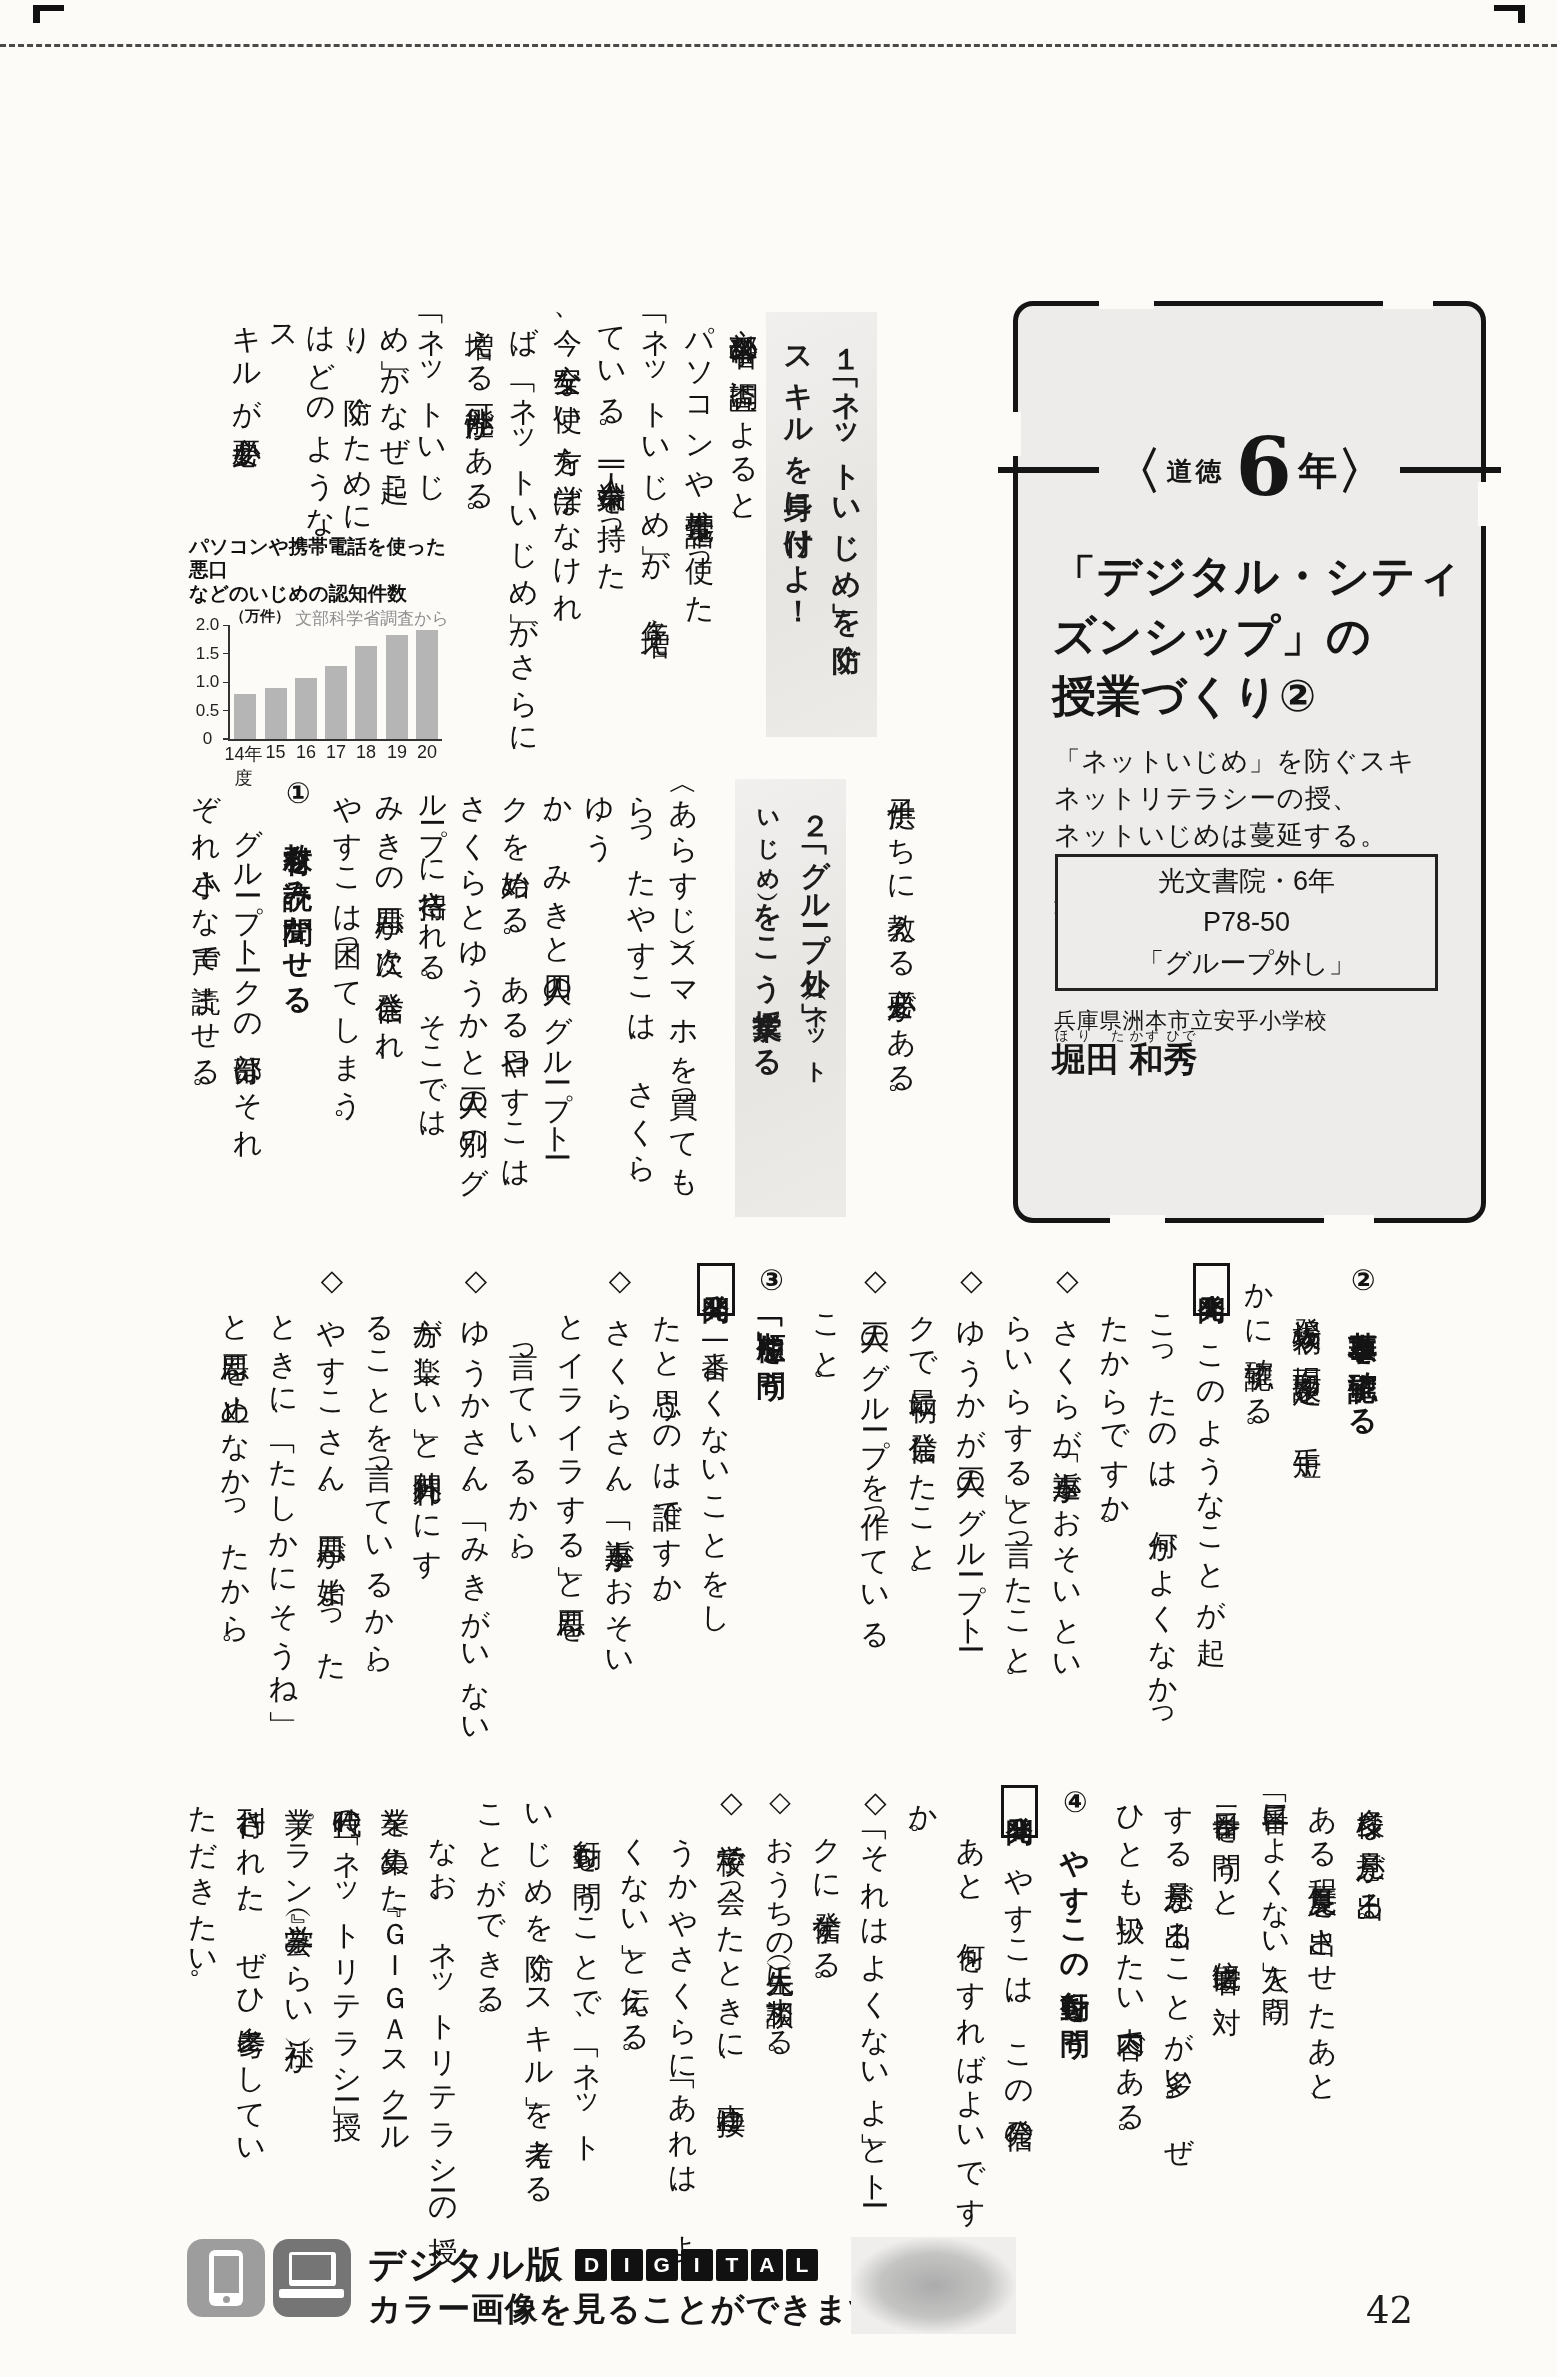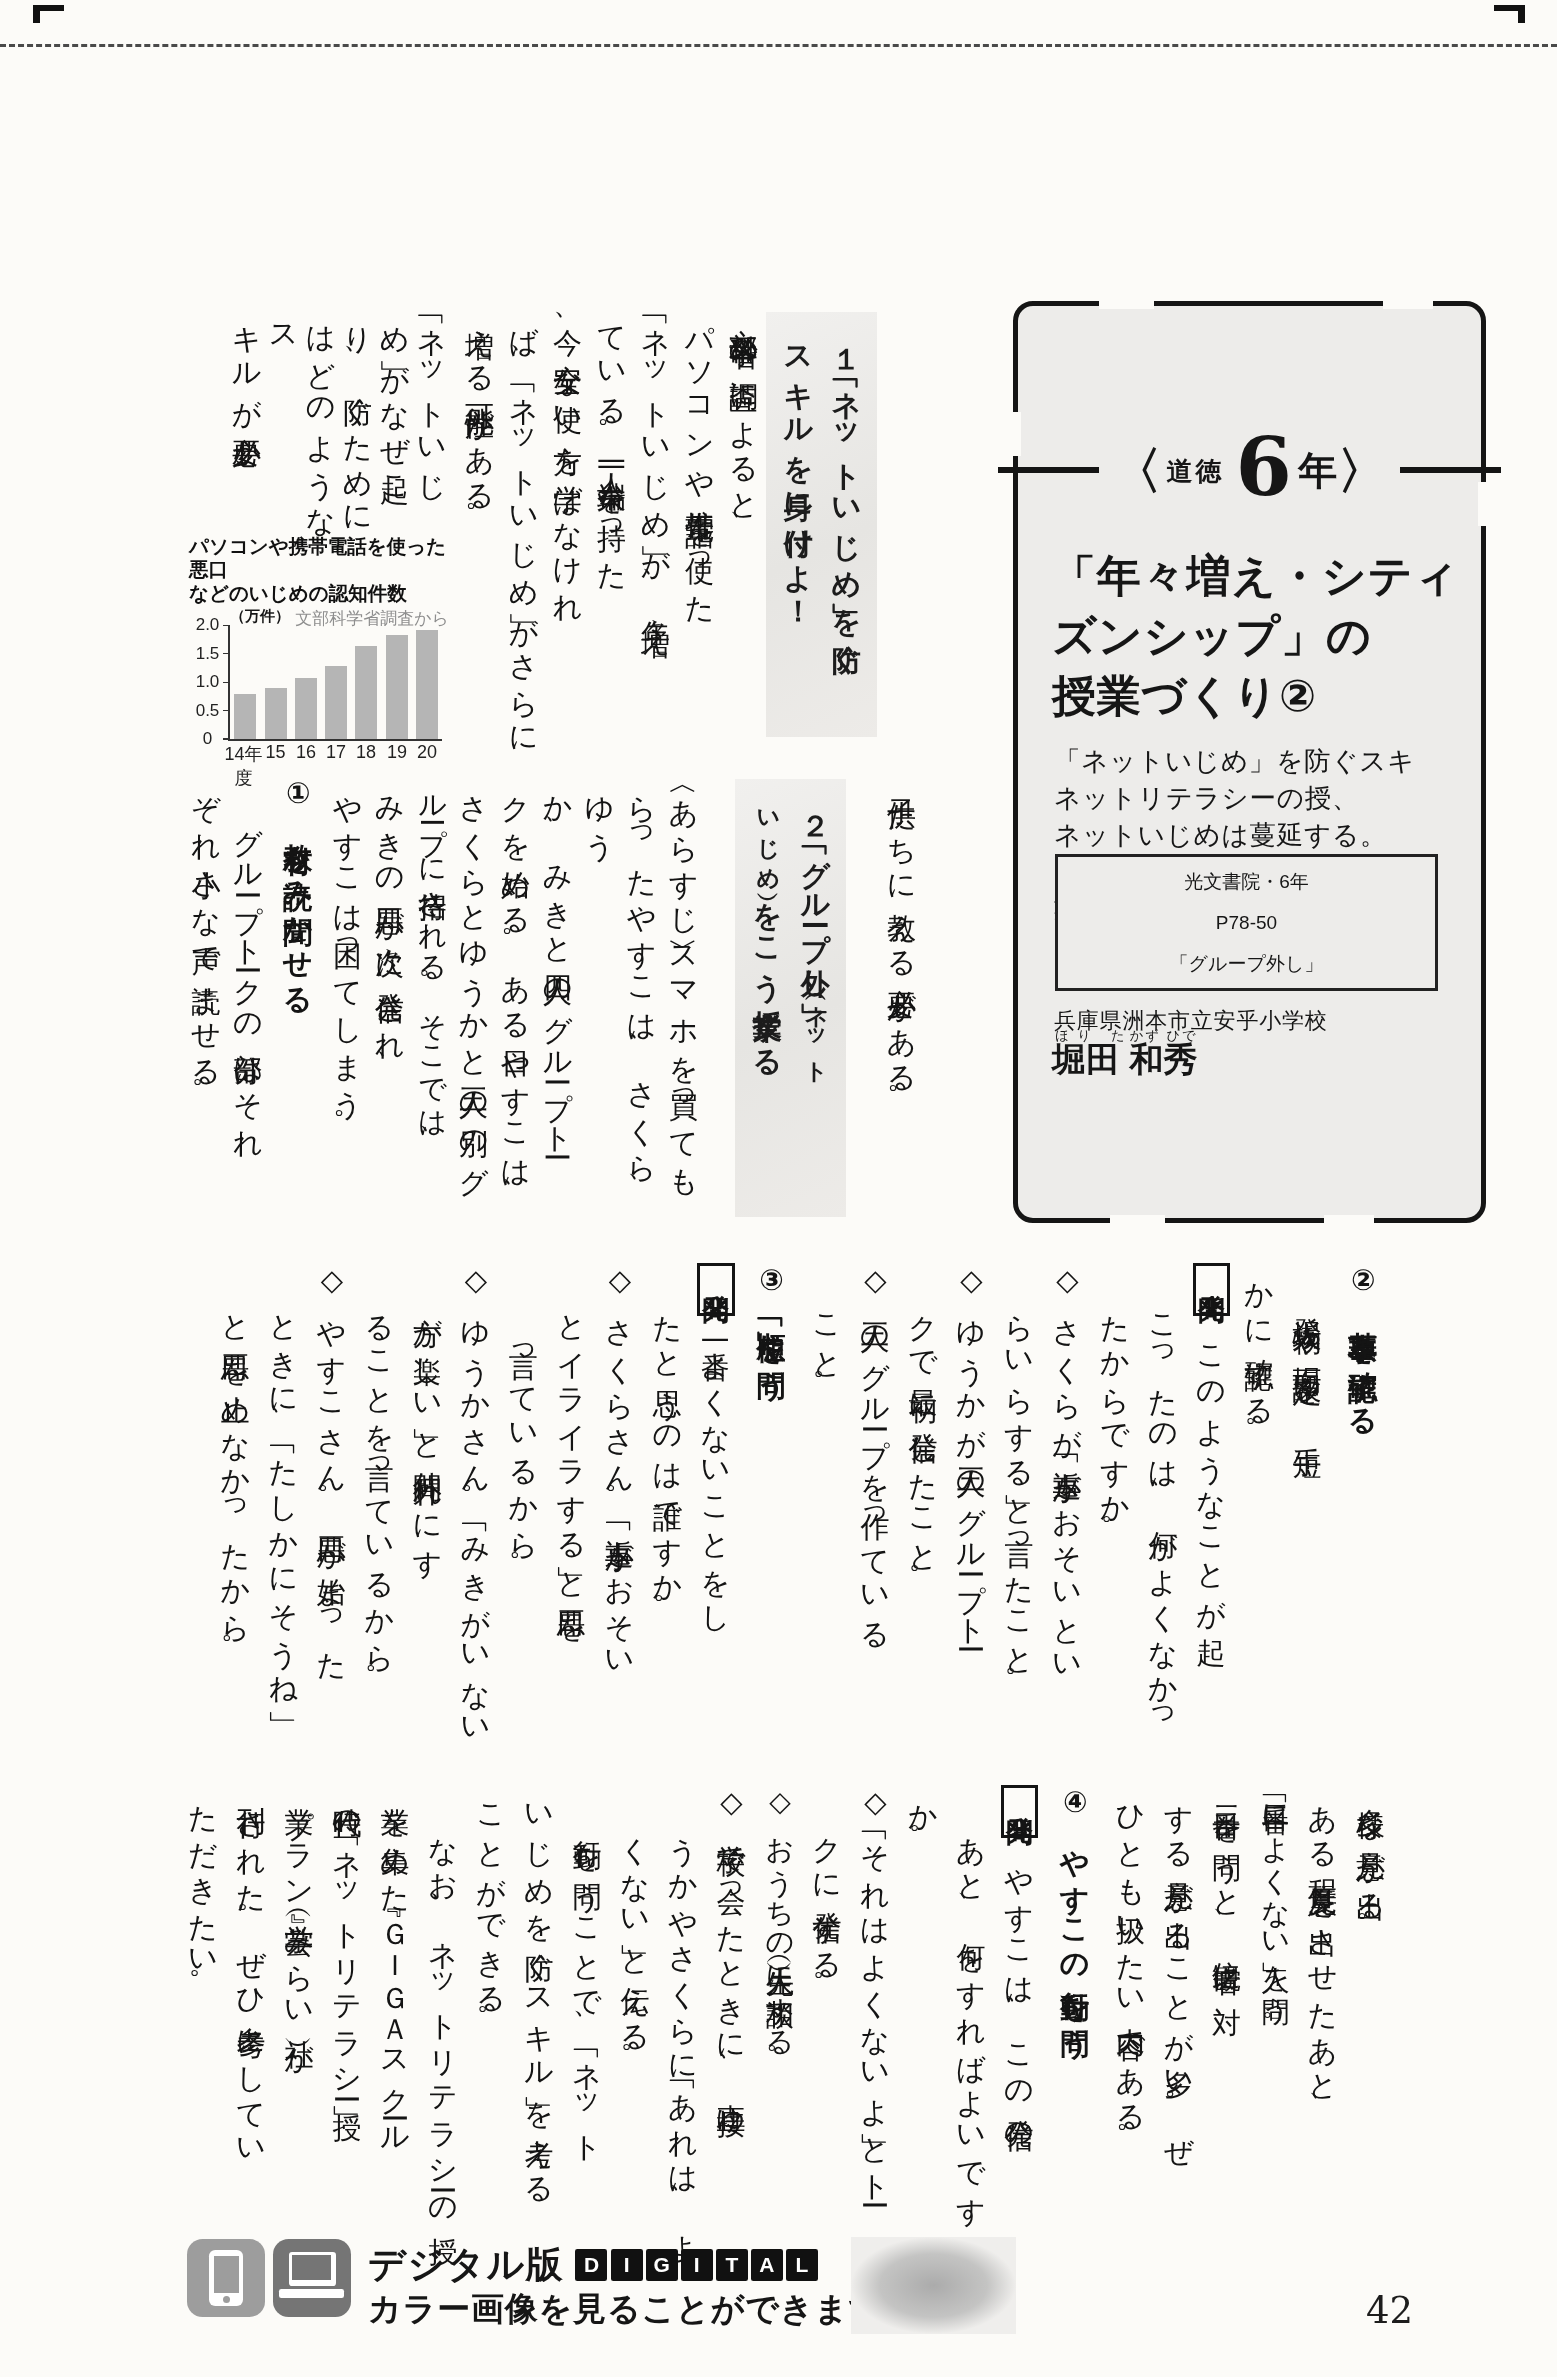--- a/index.html
+++ b/index.html
@@ -21,21 +21,21 @@
   .kicker{position:absolute;left:0;right:0;top:118px;text-align:center;}
   .kicker .inner{display:inline-flex;align-items:center;background:#edecea;padding:0 12.5px;position:relative;z-index:2;}
   .kicker .br{font-size:50px;font-weight:bold;line-height:94px;}
   .kicker .sub{font-size:26px;font-weight:bold;letter-spacing:3.1px;margin:0 4.7px;}
   .kicker .num{font-family:"DejaVu Serif","Liberation Serif",serif;font-size:81px;font-weight:bold;line-height:86px;margin:0 6.2px 7.8px 6.2px;}
   .kicker .unit{font-size:39px;font-weight:bold;}
   .htitle{position:absolute;left:34px;top:240px;font-size:44px;font-weight:bold;line-height:60px;letter-spacing:0.8px;}
   .hlead{position:absolute;left:36px;top:437px;font-size:26.5px;line-height:37px;letter-spacing:0.8px;font-weight:500;}
   .tbox{position:absolute;left:37px;top:548px;width:377px;height:131px;border:3.1px solid #222;
         display:flex;flex-direction:column;align-items:center;justify-content:center;background:#edecea;}
-  .tbox div{font-size:19px;line-height:41px;font-weight:500;text-align:center;}
+  .tbox div{font-size:27px;line-height:41px;font-weight:500;text-align:center;}
   .school{position:absolute;left:36px;top:700px;font-size:22px;letter-spacing:0.8px;}
   .author{position:absolute;left:34px;top:723px;font-size:34px;font-weight:bold;}
   .author rt{font-size:13.3px;font-weight:normal;letter-spacing:1.6px;}
 
   
   .secbox{position:absolute;writing-mode:vertical-rl;background:linear-gradient(155deg,#f1f0ee 0%,#e6e5e2 55%,#edebe8 100%);
           font-weight:bold;color:#1c1c1c;padding:15.6px 6.2px 0 0;box-sizing:border-box;}
   .secbox p{margin:0;font-size:29px;line-height:48px;letter-spacing:2.3px;}
   .secbox .sm{font-size:22.6px;}
   #sec1{left:766px;top:312px;width:111px;height:425px;}
@@ -113,21 +113,21 @@
     <span class="inner">
       <span class="br">〈</span>
       <span class="sub">道徳</span>
       <span class="num">6</span>
       <span class="unit">年</span>
       <span class="br">〉</span>
     </span>
   </div>
 
   <div class="htitle" id="htitle">
-      <div>「年々増え・シティ</div>
+      <div>「デジタル・シティ</div>
       <div>ズンシップ」の</div>
       <div>授業づくり②</div>
     </div>
   <div class="hlead" id="hlead">
       <div>「ネットいじめ」を防ぐスキ</div>
       <div>ネットリテラシーの授、</div>
       <div>ネットいじめは蔓延する。</div>
       <div>まず、「ネットいじめ」の授</div>
       <div>業をしよう！</div>
     </div>

